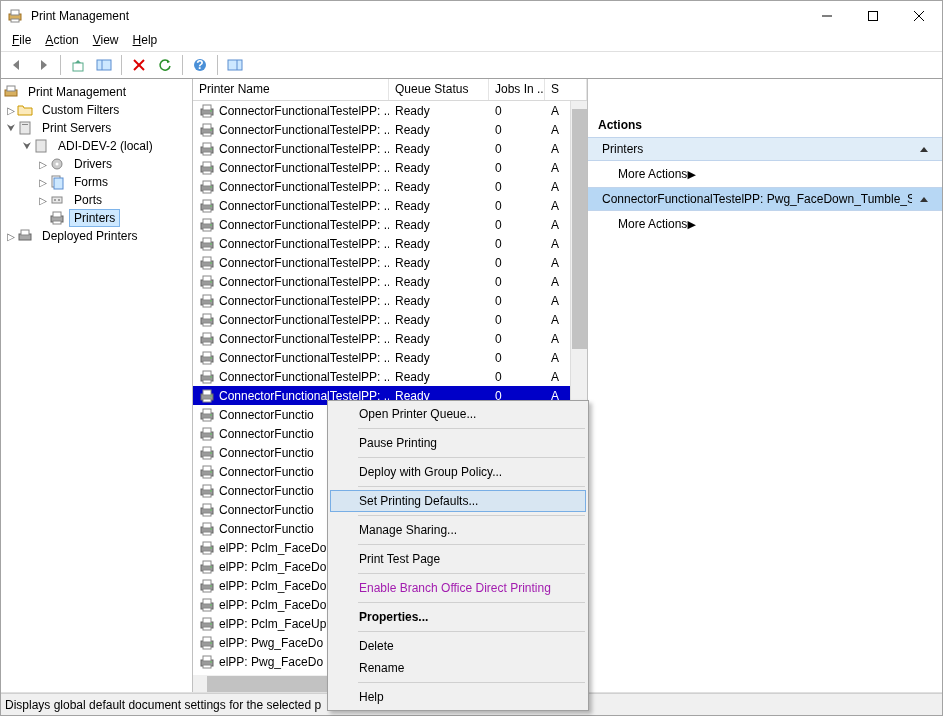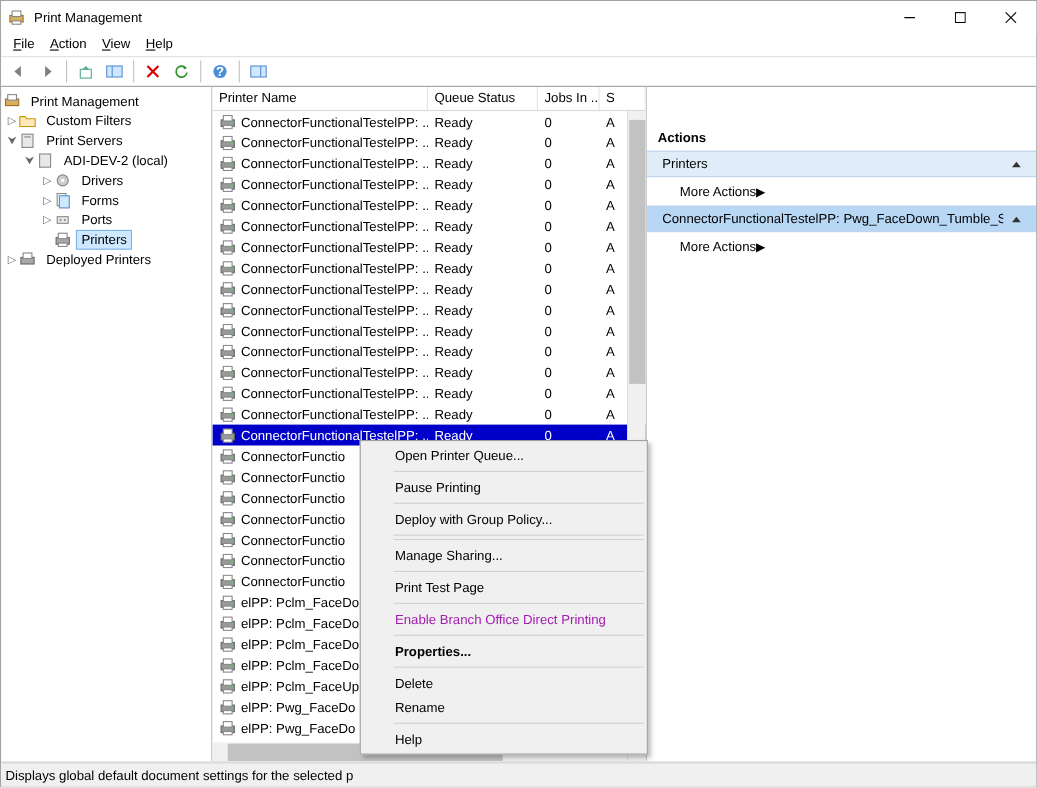--- a/index.html
+++ b/index.html
@@ -739,20 +739,21 @@
   </div>
 </div>
 
 <div class="context-menu">
   <div class="ctx-item">Open Printer Queue...</div>
   <div class="ctx-sep"></div>
   <div class="ctx-item">Pause Printing</div>
   <div class="ctx-sep"></div>
   <div class="ctx-item">Deploy with Group Policy...</div>
   <div class="ctx-sep"></div>
+  <div class="ctx-item hover">Set Printing Defaults...</div>
   <div class="ctx-sep"></div>
   <div class="ctx-item">Manage Sharing...</div>
   <div class="ctx-sep"></div>
   <div class="ctx-item">Print Test Page</div>
   <div class="ctx-sep"></div>
   <div class="ctx-item disabled">Enable Branch Office Direct Printing</div>
   <div class="ctx-sep"></div>
   <div class="ctx-item ctx-bold">Properties...</div>
   <div class="ctx-sep"></div>
   <div class="ctx-item">Delete</div>

